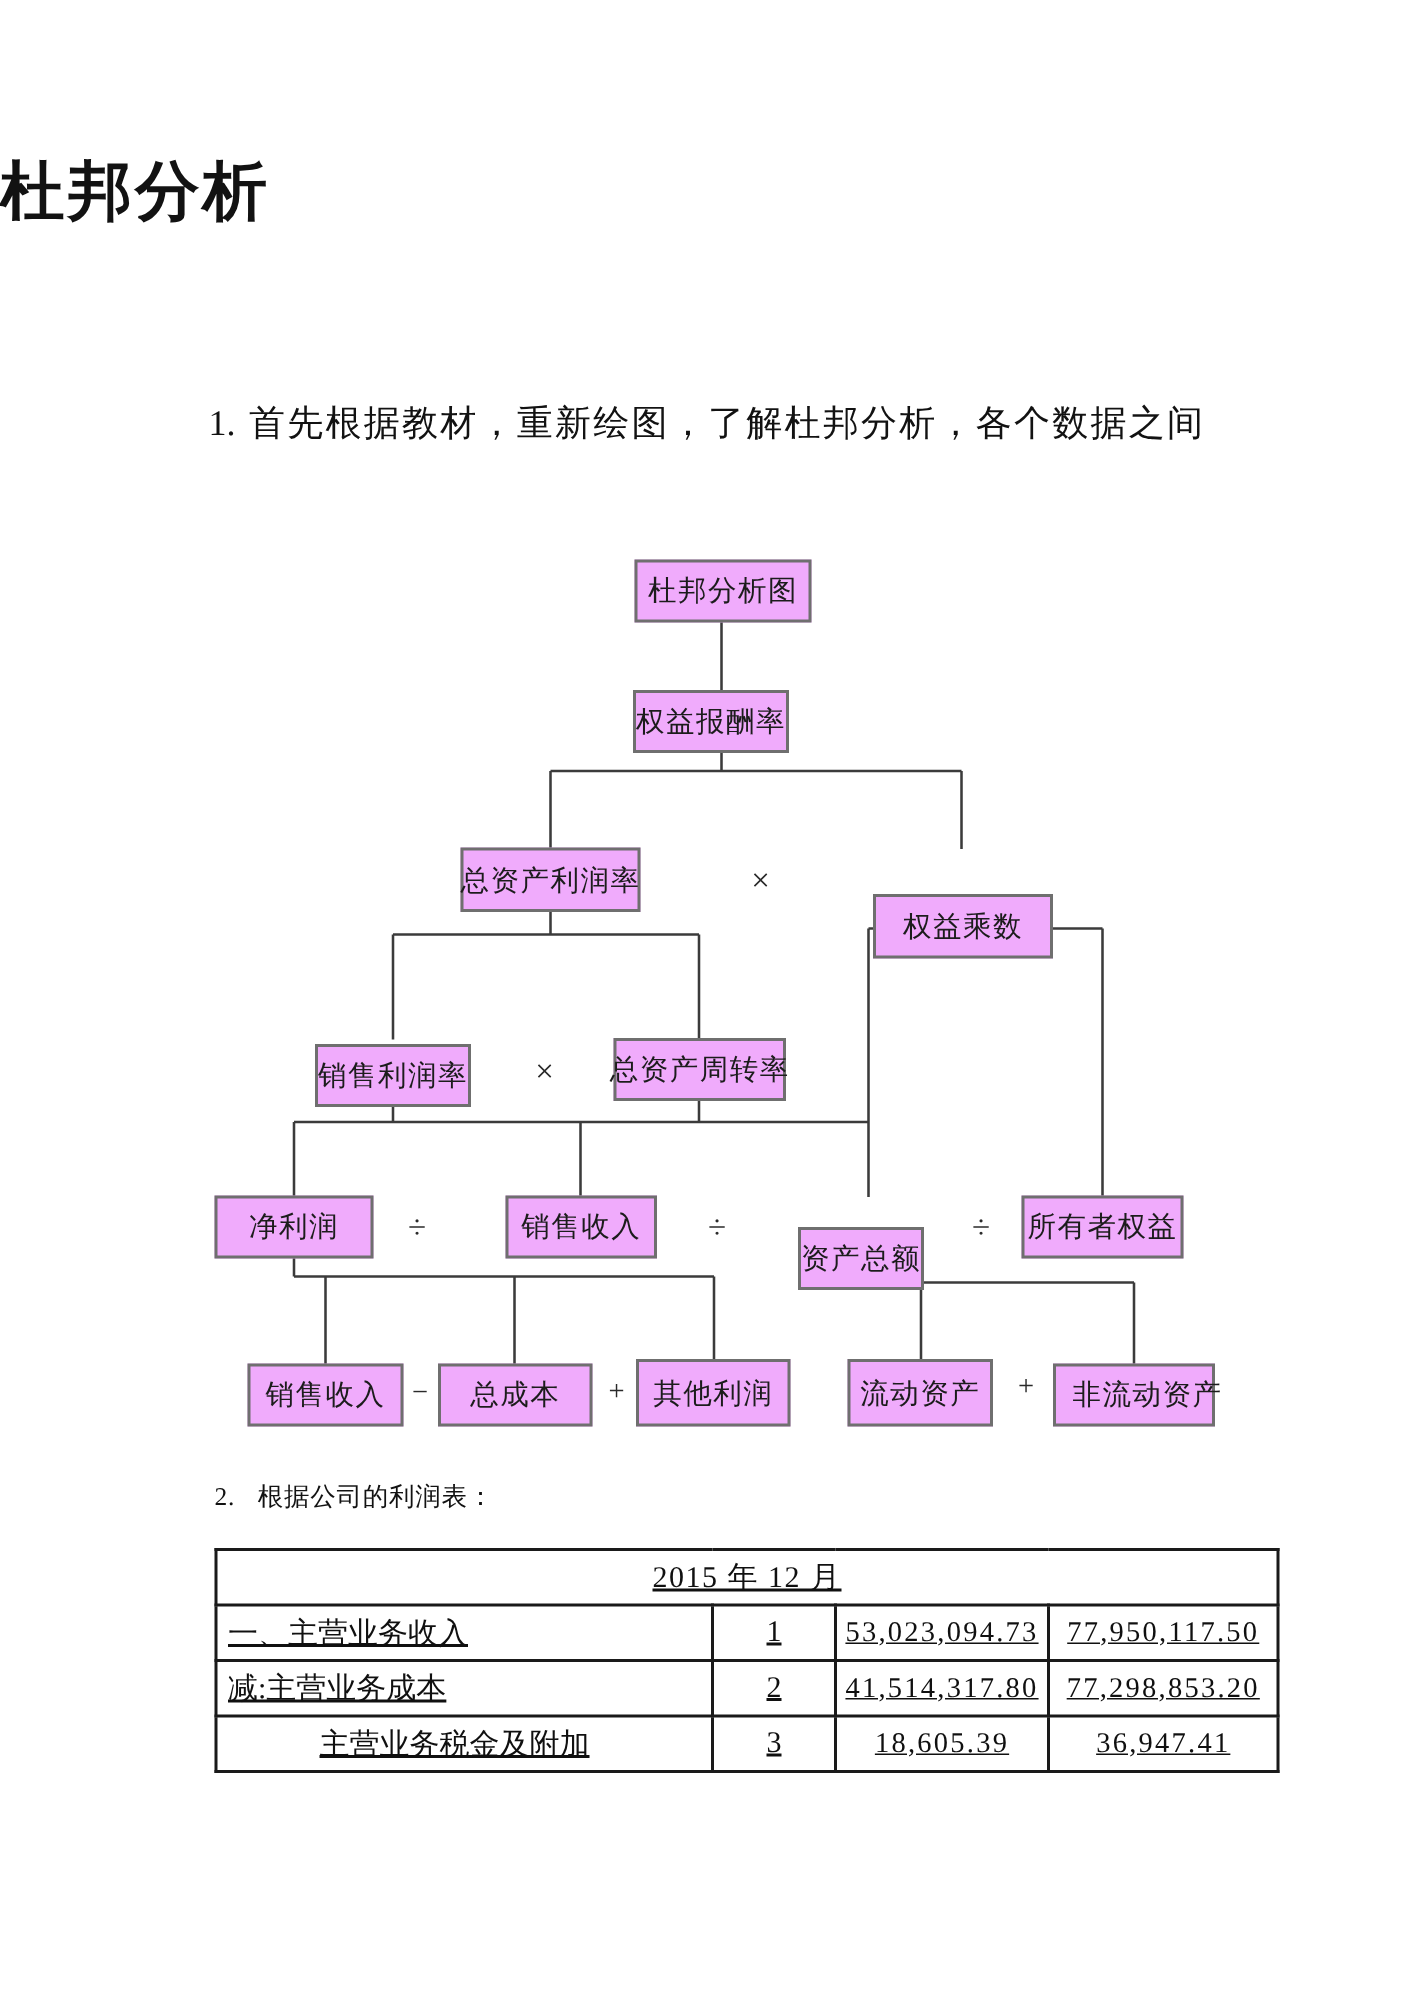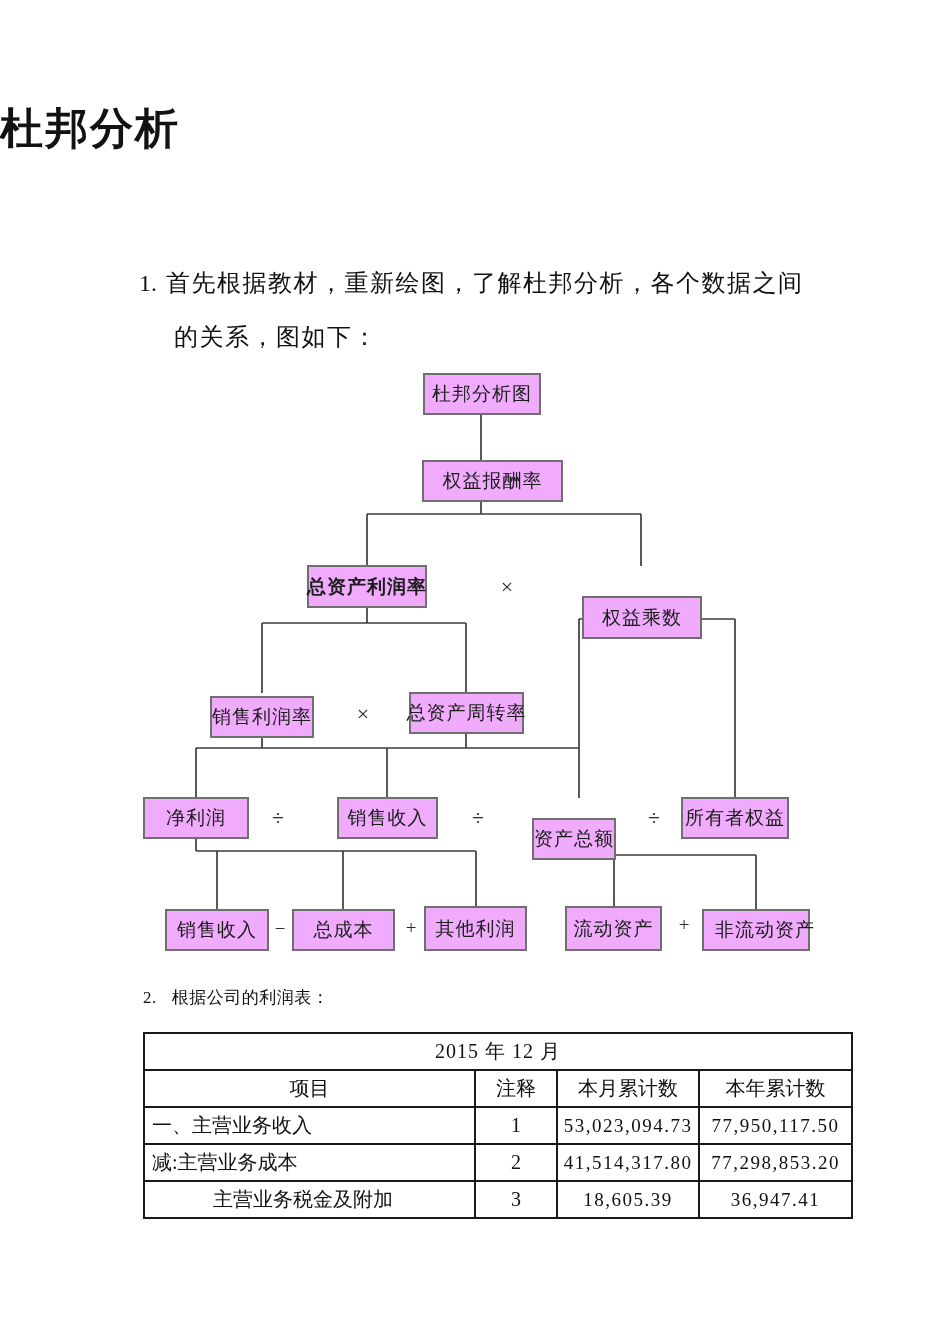--- a/index.html
+++ b/index.html
@@ -27,37 +27,36 @@
     position:absolute;width:28px;height:28px;display:flex;align-items:center;justify-content:center;
     font-size:22px;color:#2a2a2a;
   }
   .fc-op.small{font-size:19px;}
   .income-table{
     position:absolute;left:143px;top:1032px;width:708px;border-collapse:collapse;
     table-layout:fixed;font-size:20px;color:#101010;
   }
   .income-table td{
     border:2px solid #1a1a1a;padding:0 4px;height:35px;text-align:center;
-    overflow:hidden;white-space:nowrap;
+    overflow:hidden;white-space:nowrap;text-decoration:underline;
   }
   .income-table td.left{text-align:left;padding-left:7px;}
   .income-table td.indent{text-align:left;padding-left:68px;}
   .income-table td.num-cell{font-size:19px;letter-spacing:1.5px;}
   .income-table td.tbl-title{font-size:20px;letter-spacing:1px;}
 </style>
 </head>
 <body>
 
 <div class="page">
 
   <h1 class="doc-title">杜邦分析</h1>
 
   <div class="para-1">
     <div><span class="num">1.</span><span>首先根据教材，重新绘图，了解杜邦分析，各个数据之间</span></div>
-    <div class="line2">的关系，图如下：</div>
   </div>
 
   <svg class="fc-lines" width="950" height="1344">
     <g stroke="#3b3b3b" stroke-width="1.7" fill="none">
       <line x1="481" y1="414" x2="481" y2="461"></line>
       <line x1="481" y1="501" x2="481" y2="514"></line>
       <line x1="367" y1="514" x2="641" y2="514"></line>
       <line x1="367" y1="514" x2="367" y2="566"></line>
       <line x1="641" y1="514" x2="641" y2="566"></line>
       <line x1="367" y1="607" x2="367" y2="623"></line>
@@ -79,23 +78,23 @@
       <line x1="343" y1="851" x2="343" y2="910"></line>
       <line x1="476" y1="851" x2="476" y2="907"></line>
       <line x1="579" y1="838" x2="579" y2="855"></line>
       <line x1="579" y1="855" x2="756" y2="855"></line>
       <line x1="614" y1="855" x2="614" y2="907"></line>
       <line x1="756" y1="855" x2="756" y2="910"></line>
     </g>
   </svg>
 
   <div class="fc-box" style="left:423px;top:373px;width:118px;height:42px;">杜邦分析图</div>
-  <div class="fc-box" style="left:422px;top:460px;width:141px;height:42px;">权益报酬率</div>
+  <div class="fc-box" style="left:422px;top:460px;width:104px;height:42px;">权益报酬率</div>
 
-  <div class="fc-box" style="left:307px;top:565px;width:120px;height:43px;font-weight:bold;">总资产利润率</div>
+  <div class="fc-box" style="left:307px;top:565px;width:120px;height:43px;">总资产利润率</div>
   <div class="fc-op" style="left:493px;top:573px;">×</div>
   <div class="fc-box" style="left:582px;top:565px;width:120px;height:43px;margin-top:31px;">权益乘数</div>
 
   <div class="fc-box" style="left:210px;top:696px;width:104px;height:42px;">销售利润率</div>
   <div class="fc-op" style="left:349px;top:700px;">×</div>
   <div class="fc-box" style="left:409px;top:692px;width:115px;height:42px;">总资产周转率</div>
 
   <div class="fc-box" style="left:143px;top:797px;width:106px;height:42px;">净利润</div>
   <div class="fc-op" style="left:264px;top:804px;">÷</div>
   <div class="fc-box" style="left:337px;top:797px;width:101px;height:42px;">销售收入</div>
@@ -122,26 +121,20 @@
       <col style="width:331px">
         <col style="width:82px">
         <col style="width:142px">
         <col style="width:153px">
     </colgroup>
     <tbody>
       <tr>
         <td colspan="4" class="tbl-title">2015 年 12 月</td>
       </tr>
       <tr>
-        <td>项目</td>
-        <td>注释</td>
-        <td>本月累计数</td>
-        <td>本年累计数</td>
-      </tr>
-      <tr>
         <td class="left">一、主营业务收入</td>
         <td>1</td>
         <td class="num-cell">53,023,094.73</td>
         <td class="num-cell">77,950,117.50</td>
       </tr>
       <tr>
         <td class="left">减:主营业务成本</td>
         <td>2</td>
         <td class="num-cell">41,514,317.80</td>
         <td class="num-cell">77,298,853.20</td>

